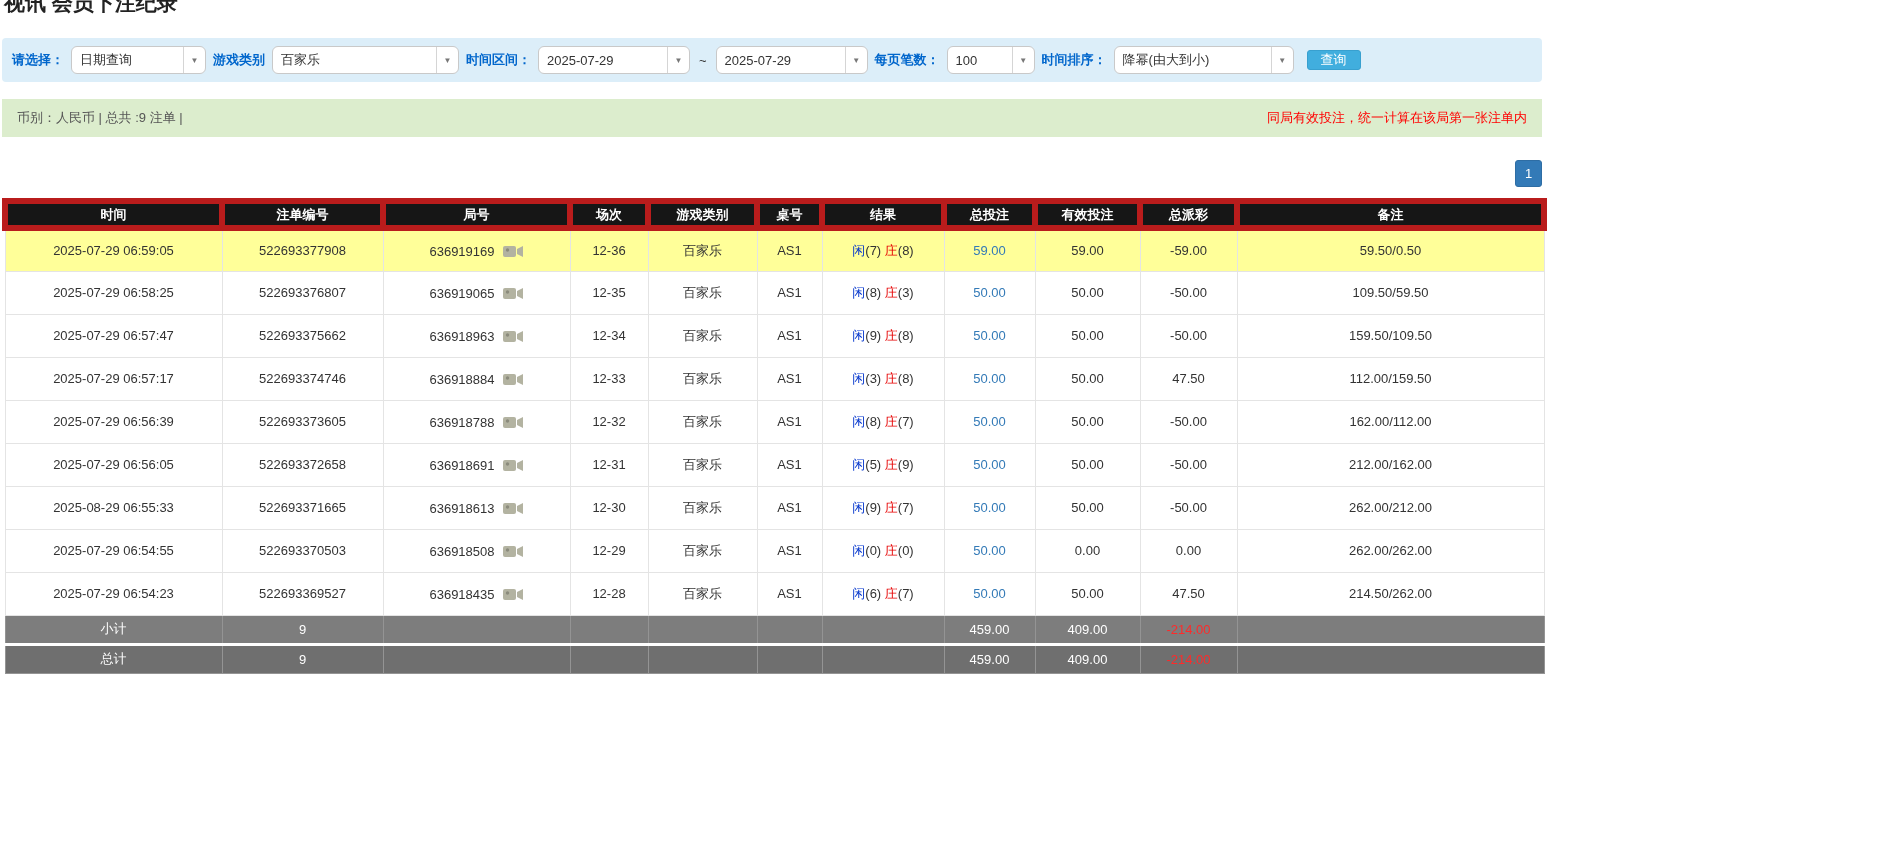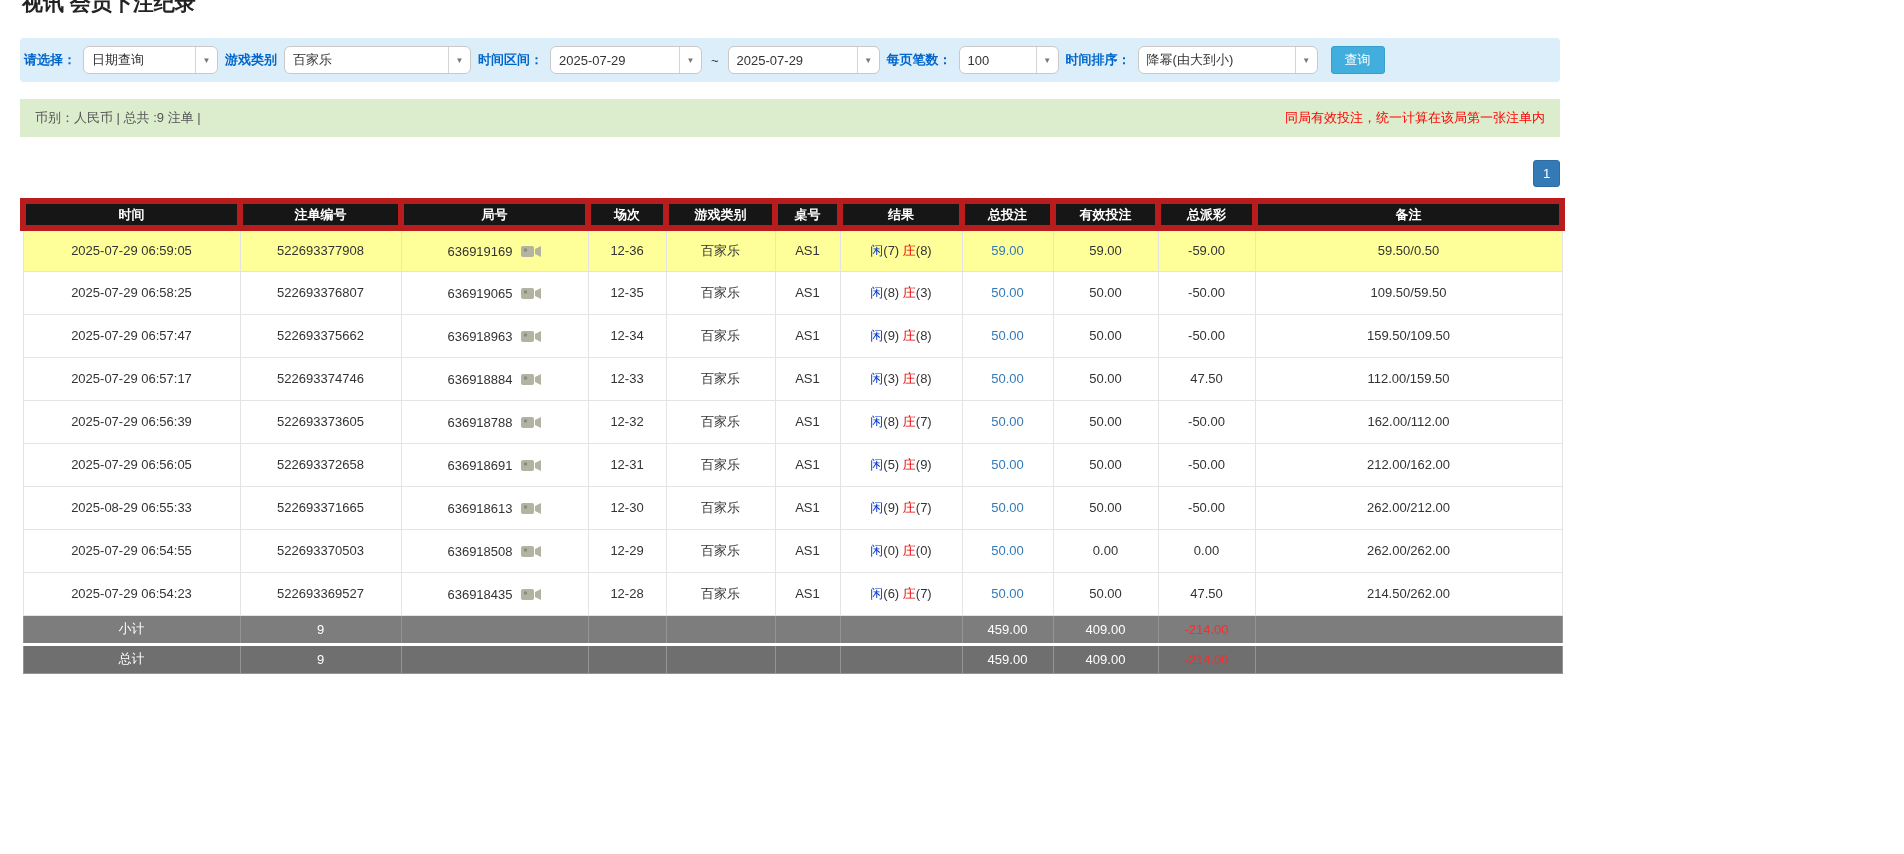--- a/index.html
+++ b/index.html
@@ -1,42 +1,42 @@
 <!DOCTYPE html>
 <html style="--accent-blue: #0066cc; --button-blue: #41aede; --pagination-blue: #337ab7; --link-blue: #337ab7; --player-blue: #0033cc; --banker-red: #e60000; --negative-red: #ff0000; --notice-red: #ff0000; --highlight-yellow: #ffff99; --filter-bar-bg: #dceef9; --info-bar-bg: #dcedcd; --header-bg: #161616; --summary-bg: #7d7d7d; --total-bg: #6f6f6f;"><head>
 <meta charset="utf-8">
 <style>
   * { box-sizing: border-box; }
   html,body { margin:0; padding:0; background:#fff; }
   body {
     width:1904px; height:854px; overflow:hidden; position:relative;
     font-family:"Liberation Sans","DejaVu Sans",sans-serif;
   }
-  .container { width:1540px; margin-left:20px; }
+  .container { width:1540px; margin-left:2px; }
 
   
   .title-clip { height:15px; overflow:hidden; margin-top:0; }
   .page-title { font-size:21px; font-weight:bold; color:#222; margin:-11px 0 0 2px; }
 
   
   .filter-bar {
     margin-top:23px; height:44px; background:var(--filter-bar-bg,#dceef9);
-    border-radius:4px; display:flex; align-items:center; padding:0 4px; gap:7px;
+    border-radius:4px; display:flex; align-items:center; padding:0 10px; gap:7px;
   }
   .flabel { color:var(--accent-blue,#0066cc); font-weight:bold; font-size:13px; white-space:nowrap; }
   .select {
     background:#fff; border:1px solid #c9c9c9; border-radius:6px; height:28px;
     display:flex; align-items:center; font-size:13px; color:#333; cursor:pointer;
   }
-  .w135{width:135px} .w187{width:187px} .w157{width:152px} .w107{width:100px} .w170{width:180px}
+  .w135{width:135px} .w187{width:187px} .w157{width:152px} .w107{width:88px} .w170{width:180px}
   .sel-text { flex:1; padding-left:8px; text-align:left; white-space:nowrap; overflow:hidden; }
   .sel-arrow { width:22px; align-self:stretch; border-left:1px solid #d5d5d5; display:flex; align-items:center; justify-content:center; color:#777; font-size:8px; }
   .range-sep { color:#333; font-size:13px; margin:0 2px; }
   .search-btn {
-    margin-left:6px; height:28px; padding:0 13px; background:var(--button-blue,#41aede);
+    margin-left:6px; height:20px; padding:0 13px; background:var(--button-blue,#41aede);
     border:1px solid #38a0cf; border-radius:3px; color:#fff; font-size:13px; cursor:pointer;
   }
 
   
   .info-bar {
     margin-top:17px; height:38px; background:var(--info-bar-bg,#dcedcd);
     display:flex; align-items:center; justify-content:space-between; padding:0 15px; font-size:13px; color:#555;
   }
   .info-right { color:var(--notice-red,#ff0000); }
 

